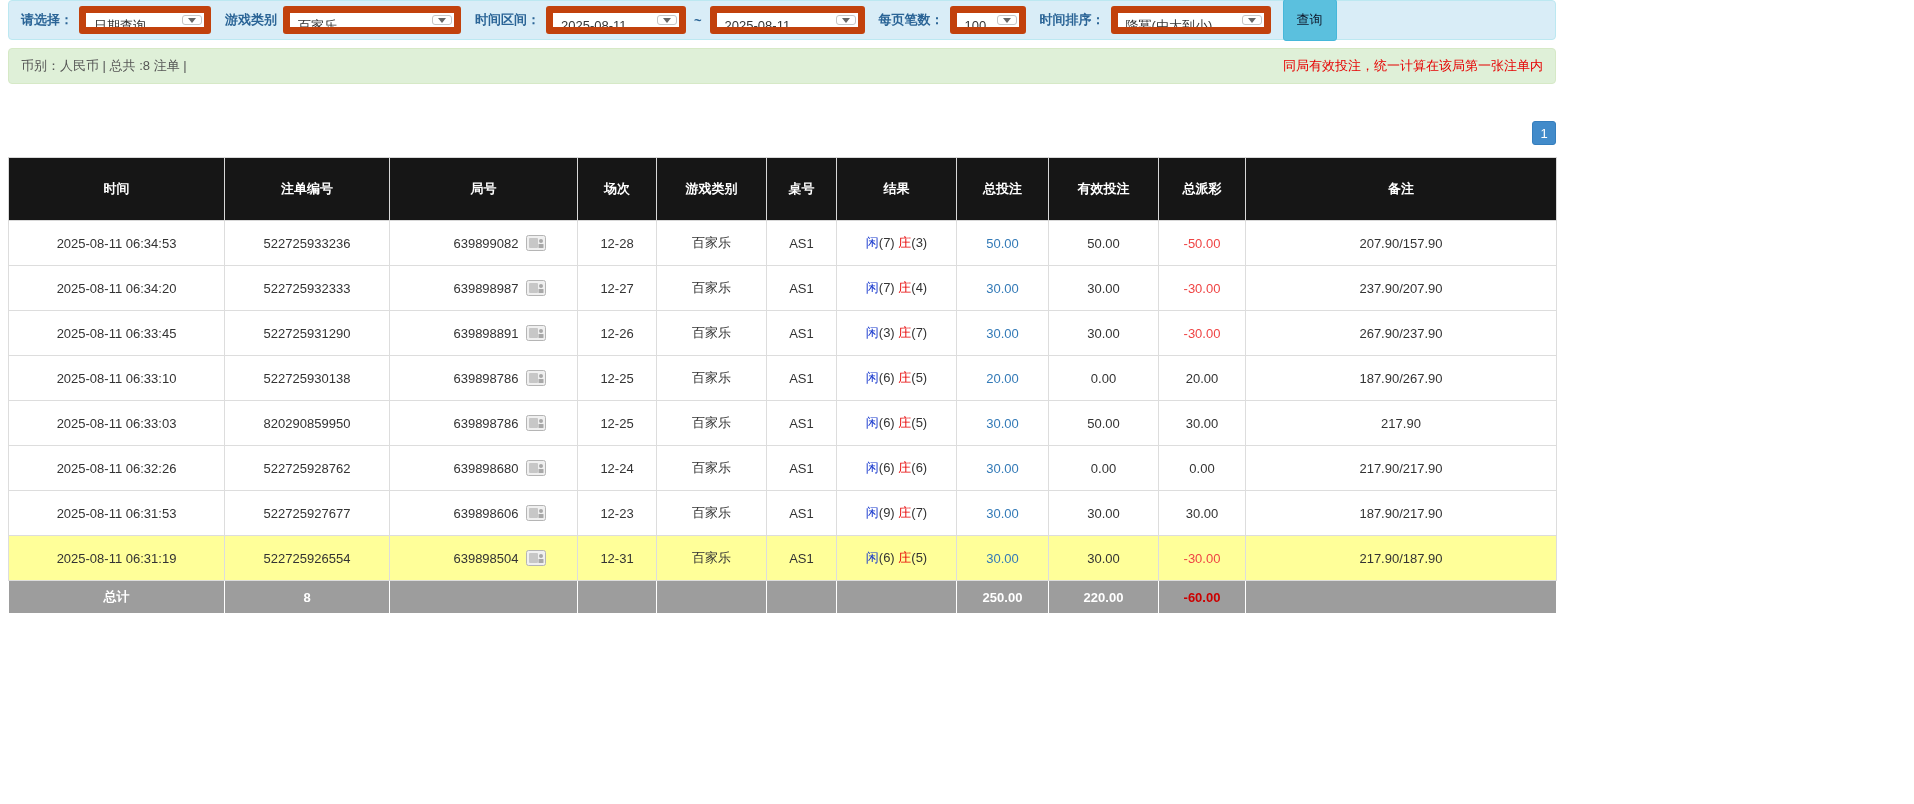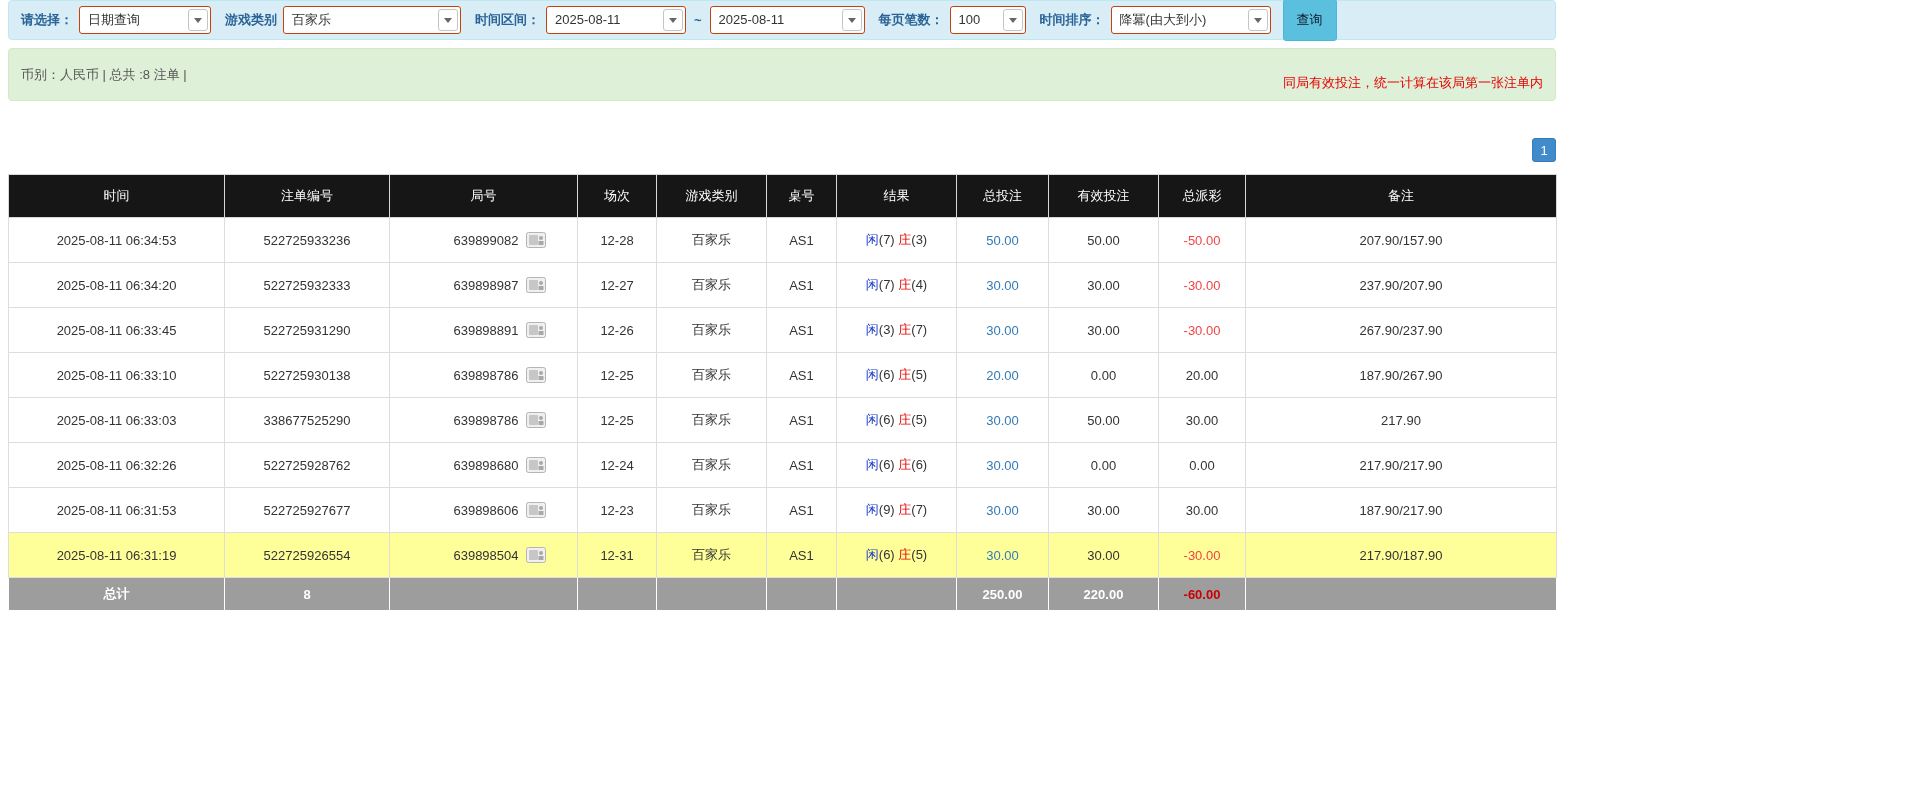--- a/index.html
+++ b/index.html
@@ -20,21 +20,21 @@
   .filter-panel {
     height: 40px; display: flex; align-items: center;
     background: #d9edf7; border: 1px solid #bce8f1; border-radius: 4px;
     padding: 0 10px; margin-bottom: 8px; white-space: nowrap;
   }
   .flabel { color: #2a6496; font-weight: bold; margin: 0 6px 0 14px; }
   .flabel:first-child { margin-left: 2px; }
   .tilde { color: #2a6496; font-weight: bold; margin: 0 8px; }
   .combo {
     display: inline-flex; align-items: stretch; height: 28px;
-    background: #fff; border: 1px solid #c2410c; border-radius: 3px;
+    background: #fff; border: 7px solid #c2410c; border-radius: 3px;
   }
   .combo-val { flex: 1; line-height: 26px; padding: 0 8px; text-align: left; color: #333; overflow: hidden; }
   .combo-btn {
     width: 20px; margin: 2px; border: 1px solid #c5c5c5; border-radius: 3px;
     background: #fff; display: flex; align-items: center; justify-content: center; cursor: pointer;
   }
   .caret { width: 0; height: 0; border-left: 4px solid transparent; border-right: 4px solid transparent; border-top: 5px solid #666; }
   .w-query { width: 132px; } .w-game { width: 178px; } .w-date1 { width: 140px; }
   .w-date2 { width: 155px; } .w-size { width: 76px; } .w-sort { width: 160px; }
   .search-btn {
@@ -42,36 +42,36 @@
     background: #5bc0de; border: 1px solid #46b8da; border-radius: 3px;
     color: #0f172a; font-size: 13px; cursor: pointer;
   }
 
   
   .summary-bar {
     display: flex; justify-content: space-between; align-items: center;
     background: #dff0d8; border: 1px solid #d6e9c6; border-radius: 4px;
     padding: 8px 12px; color: #555;
   }
-  .summary-note { color: #e60000; margin-top: 17px; }
+  .summary-note { color: #e60000; }
 
   
   .pager-row { display: flex; justify-content: flex-end; margin: 37px 0 12px 0; }
   .page-btn {
     min-width: 24px; height: 24px; padding: 0 6px;
     background: #428bca; border: 1px solid #357ebd; border-radius: 3px;
     color: #fff; display: inline-flex; align-items: center; justify-content: center;
     cursor: pointer; font-size: 13px;
   }
 
   
   table { width: 100%; border-collapse: collapse; table-layout: fixed; font-size: 13px; }
   th {
-    background: #161616; color: #fff; font-weight: normal;
-    padding: 12px 4px; border: 1px solid #d8d8d8; 
+    background: #161616; color: #fff; font-weight: bold;
+    padding: 22px 4px; border: 1px solid #d8d8d8; 
   }
   tbody td {
     background: #fff; border: 1px solid #ddd; padding: 13px 6px;
     text-align: center; color: #333;
   }
   tr.highlight td { background: #ffff99; }
   .round-wrap { display: inline-flex; align-items: center; gap: 7px; padding-left: 32px; }
   .icon-btn { display: inline-flex; cursor: pointer; line-height: 0; }
   .xian { color: #1133cc; }
   .zhuang { color: #e60000; }
@@ -268,21 +268,21 @@
           <td>百家乐</td>
           <td>AS1</td>
           <td><span class="xian">闲</span><span>(6) </span><span class="zhuang">庄</span><span>(5)</span></td>
           <td><span class="bet-link">20.00</span></td>
           <td>0.00</td>
           <td>20.00</td>
           <td>187.90/267.90</td>
         </tr>
         <tr>
           <td>2025-08-11 06:33:03</td>
-          <td>338677525290</td>
+          <td>820290859950</td>
           <td><span class="round-wrap">
               <span>639898786</span>
               <span class="icon-btn">
                 <svg width="20" height="16" viewBox="0 0 20 16" xmlns="http://www.w3.org/2000/svg">
                   <rect x="0.5" y="0.5" width="19" height="15" rx="2" fill="#f0f0f0" stroke="#b5b5b5"></rect>
                   <rect x="3" y="3" width="9" height="10" rx="1" fill="#c7c7c7"></rect>
                   <circle cx="15" cy="6" r="2" fill="#a8a8a8"></circle>
                   <rect x="12.5" y="9" width="5" height="4" rx="0.5" fill="#a8a8a8"></rect>
                 </svg>
               </span>

